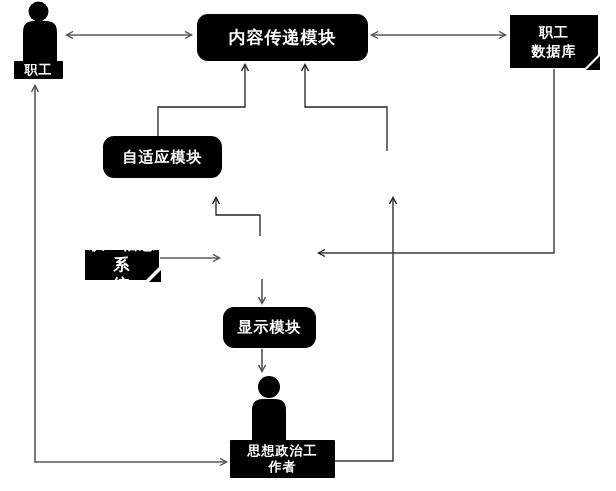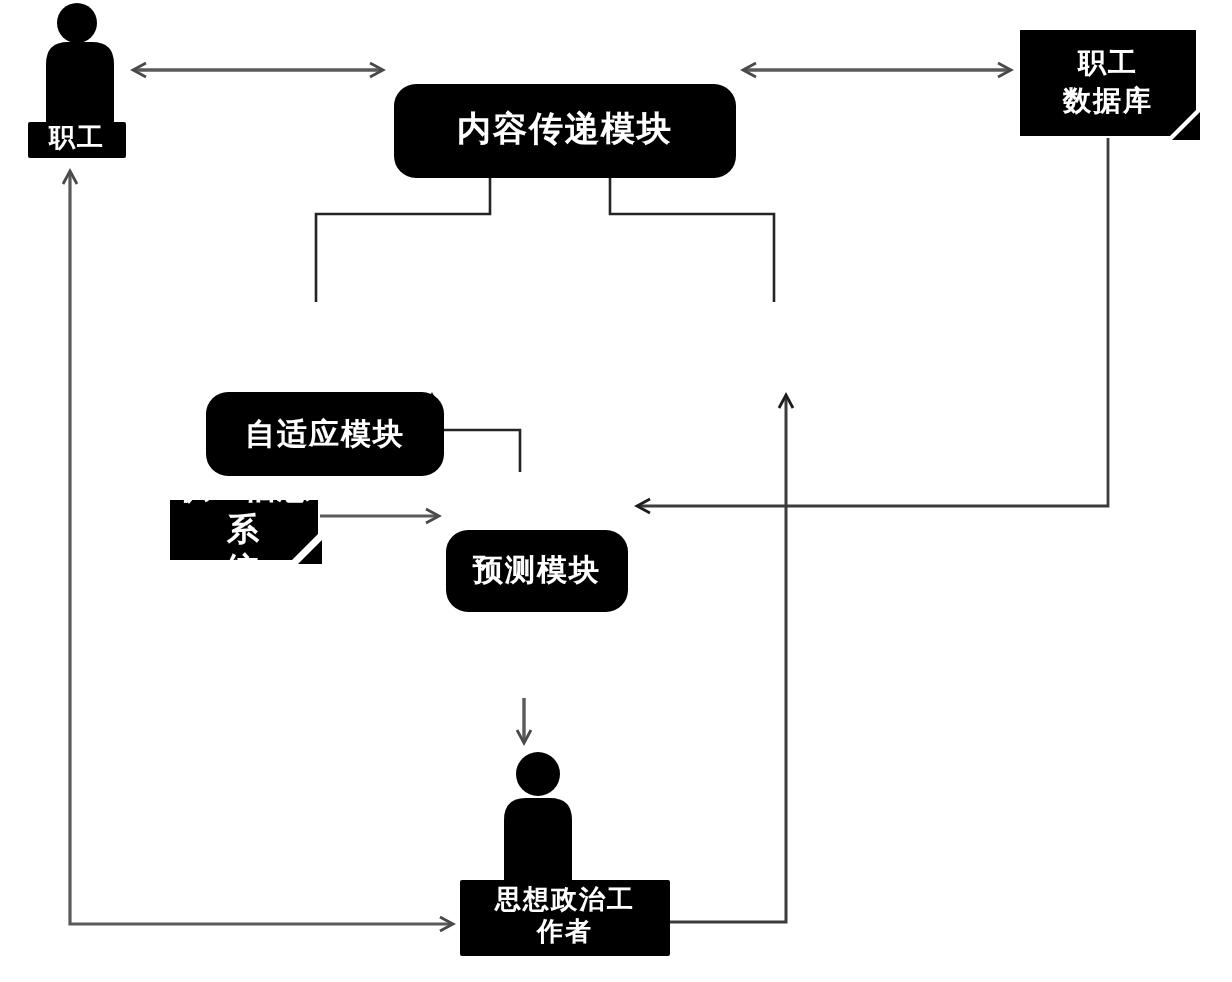--- a/index.html
+++ b/index.html
@@ -7,21 +7,21 @@
     position:relative;width:616px;height:491px;background:#fff;overflow:hidden;
     font-family:"DejaVu Sans","Liberation Sans",sans-serif;
   }
   svg.wires{position:absolute;left:0;top:0;width:616px;height:491px;}
   .node{
     position:absolute;background:#000;color:#fff;
     display:flex;flex-direction:column;align-items:center;justify-content:center;
     text-align:center;font-weight:bold;letter-spacing:1px;line-height:1.25;
     box-sizing:border-box;z-index:2;
   }
-  .round{border-radius:11px;margin-top:28px;}
+  .round{border-radius:11px;}
   .sq{border-radius:1px;}
   .fs17{font-size:17px;}
   .fs15{font-size:15px;}
   .fs14{font-size:14px;}
   .fs13{font-size:13px;}
   .fs11{font-size:16px;letter-spacing:0.5px;margin-top:12px;}
   .note-wrap{position:absolute;z-index:2;}
   .note{
     position:absolute;left:0;top:0;right:0;bottom:0;background:#000;color:#fff;
     display:flex;flex-direction:column;align-items:center;justify-content:center;
@@ -94,36 +94,36 @@
   </div>
 
   <div class="note-wrap" style="left:510px;top:15px;width:88px;height:53px">
     <div class="note fs14">
       <span class="ln">职工</span>
       <span class="ln">数据库</span>
     </div>
     <span class="fold"></span>
   </div>
 
-  <div class="node round fs15" style="left:103px;top:168px;width:119px;height:42px">
+  <div class="node round fs15" style="left:103px;top:136px;width:119px;height:42px">
     <span>自适应模块</span>
   </div>
 
 
   <div class="note-wrap" style="left:85px;top:238px;width:74px;height:42px">
     <div class="note fs11">
       <span class="ln">职工信息系</span>
       <span class="ln">统</span>
     </div>
     <span class="fold" style="width:12px;height:12px"></span>
   </div>
 
-  <div class="node round fs15" style="left:223px;top:237px;width:91px;height:41px">
-    <span>预测模块</span>
+
+  <div class="node round fs15" style="left:223px;top:307px;width:93px;height:41px">
+    <span>显示模块</span>
   </div>
-
 
   <div class="node sq fs13" style="left:230px;top:440px;width:105px;height:38px">
     <span class="ln">思想政治工</span>
     <span class="ln">作者</span>
   </div>
 
 </div>
 
 </body></html>

